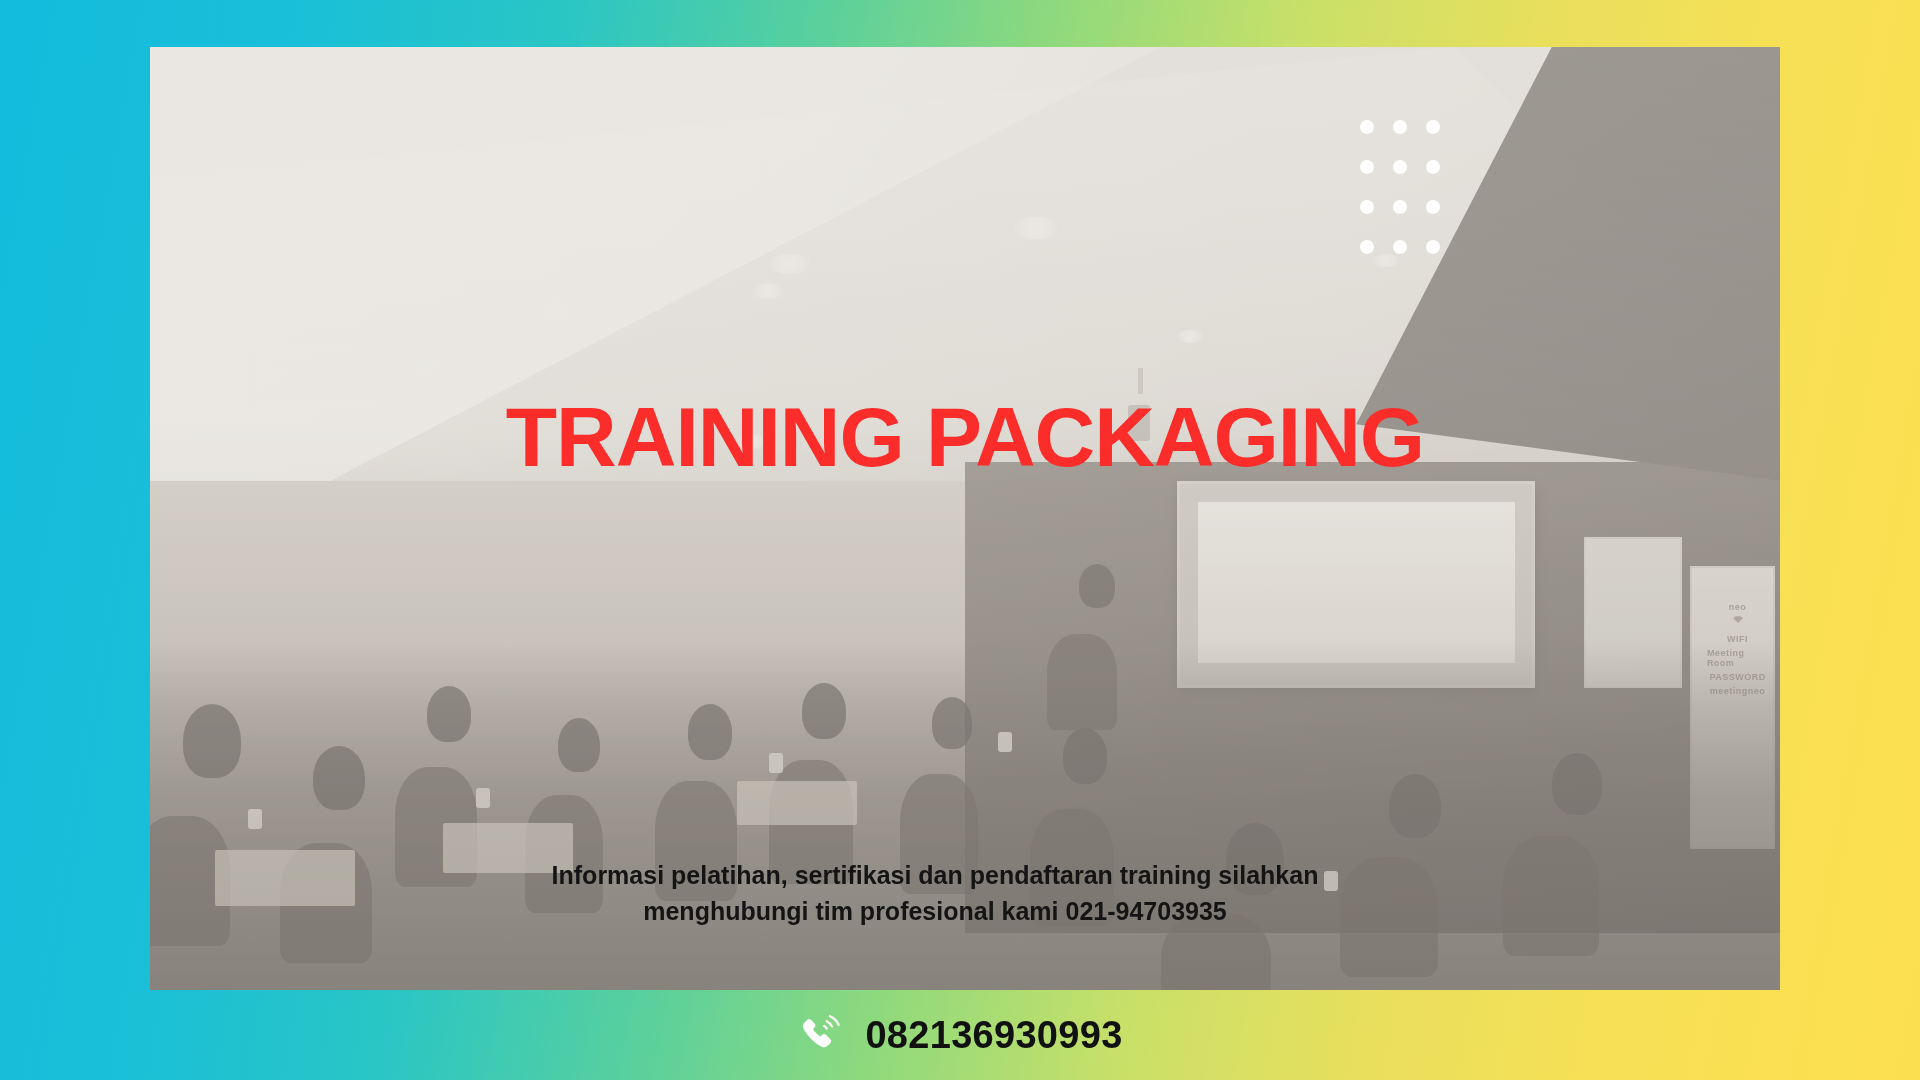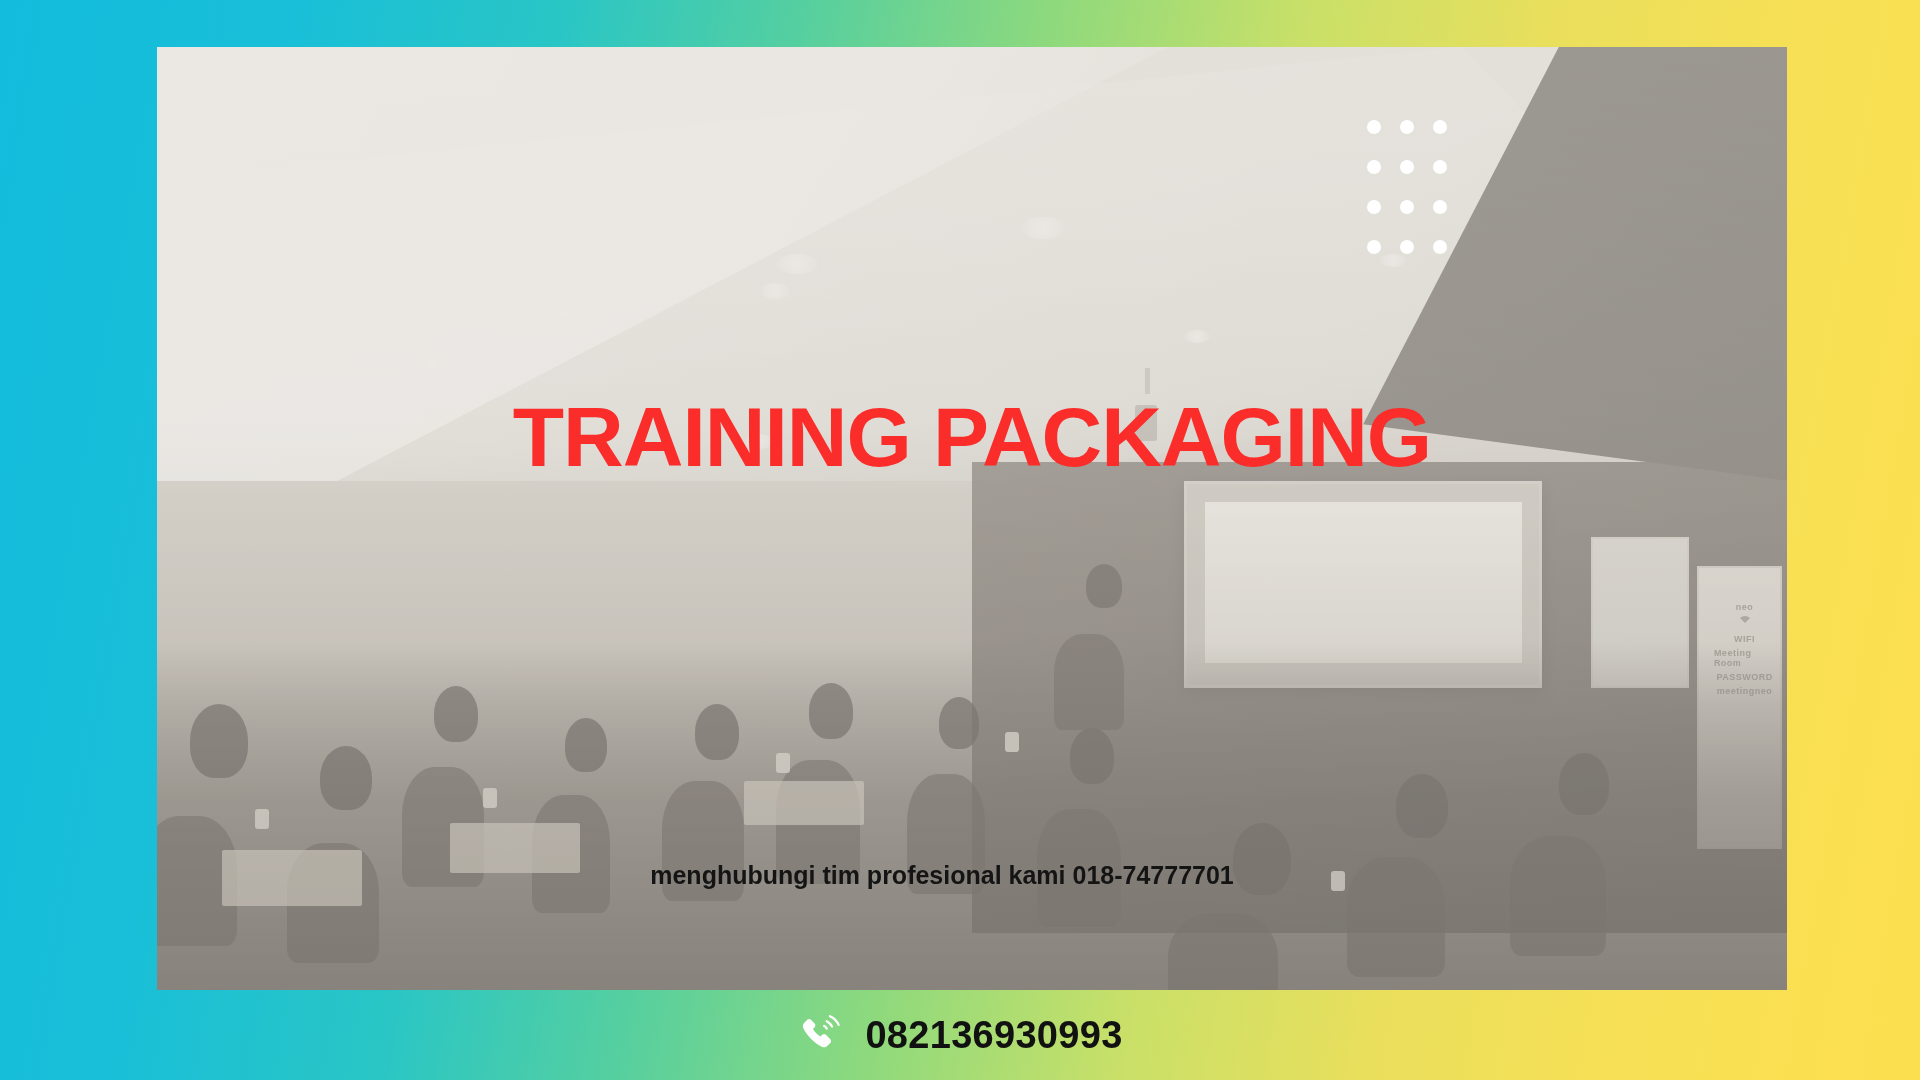--- a/index.html
+++ b/index.html
@@ -21,21 +21,21 @@
         #8ed97d 50%,
         #c9e068 62%,
         #eadf5c 74%,
         #f7e055 86%,
         #fcdf4e 100%);
   }
 
   
   #photo-stage{
     position:absolute;
-    left:157px; top:47px;
+    left:150px; top:47px;
     width:1630px; height:943px;
     overflow:hidden;
     background:#a9a49c;
   }
 
   
   .photo-layer{ position:absolute; inset:0; }
 
   
   .ceiling{
@@ -288,21 +288,22 @@
       <span></span>
       <span></span>
       <span></span>
       <span></span>
       <span></span>
     </div>
 
     <div id="headline">TRAINING PACKAGING</div>
 
     <div id="description">
-      <div>menghubungi tim profesional kami 018-74777701</div>
+      <div>Informasi pelatihan, sertifikasi dan pendaftaran training silahkan</div>
+      <div>menghubungi tim profesional kami 021-94703935</div>
     </div>
 
   </div>
 
   <div id="contact-bar">
 
     <div class="contact-item">
       <span>
         <svg class="icon-svg" width="46" height="46" viewBox="0 0 48 48" aria-hidden="true">
           <path fill="#ffffff" d="M14.6 8.2c-1.1-1.1-2.8-1.1-3.9 0L7.4 11.5c-1.4 1.4-1.7 3.6-.8 5.4 4.3 8.3 11.2 15.2 19.5 19.5 1.8.9 4 .6 5.4-.8l3.3-3.3c1.1-1.1 1.1-2.8 0-3.9l-4.6-4.6c-1.1-1.1-2.8-1.1-3.9 0l-1.8 1.8c-3.2-2-5.9-4.7-7.9-7.9l1.8-1.8c1.1-1.1 1.1-2.8 0-3.9l-3.9-3.8z"></path>

